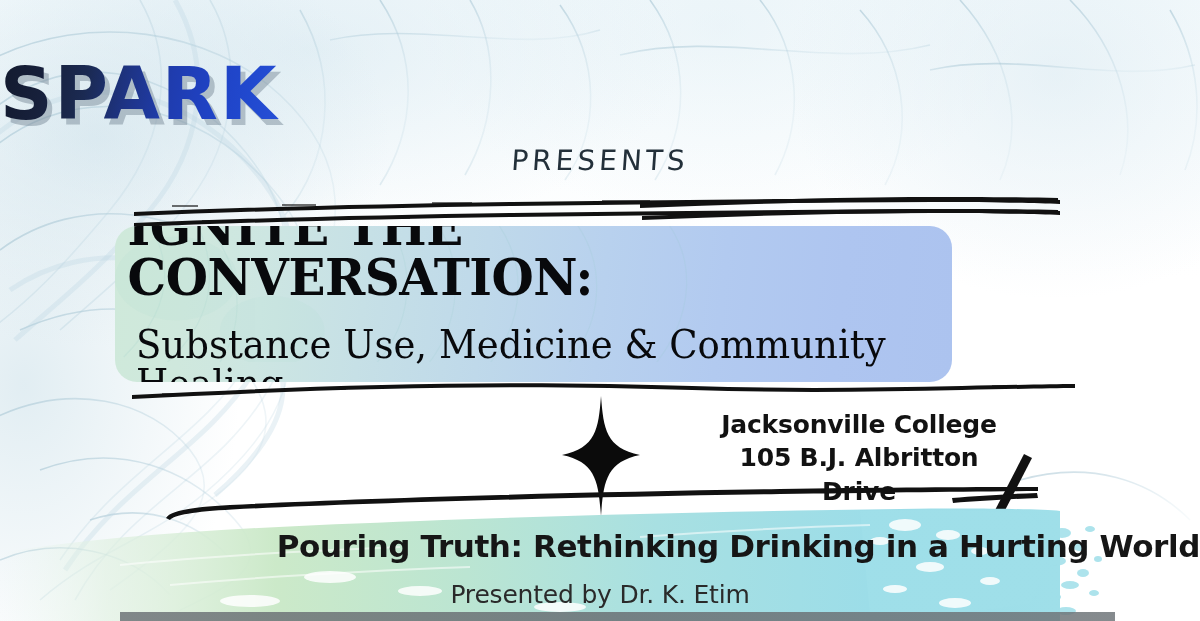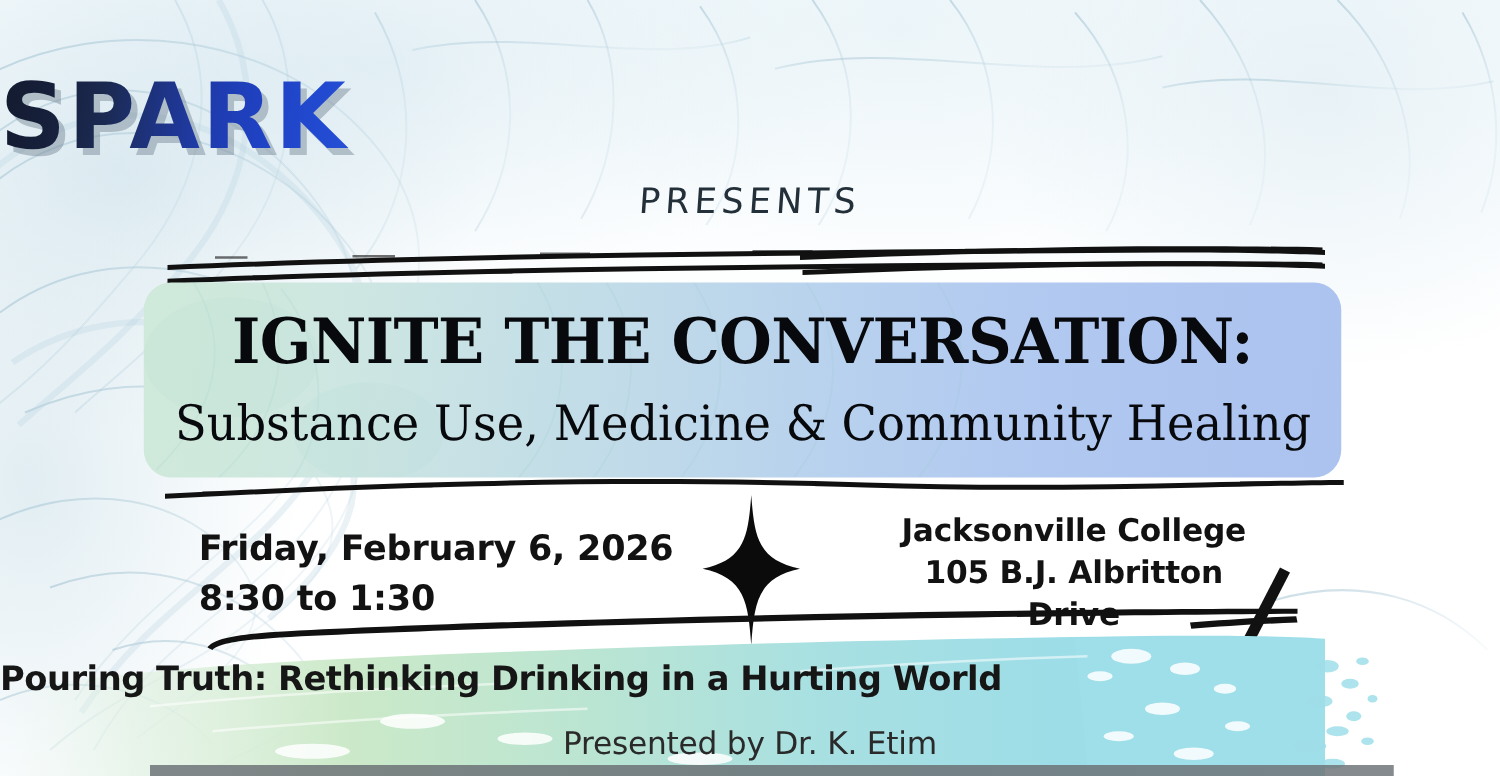--- a/index.html
+++ b/index.html
@@ -88,21 +88,21 @@
     position: absolute;
     pointer-events: none;
   }
   .rule svg { display: block; }
 
   
   .banner {
     position: absolute;
     left: 115px;
     top: 226px;
-    width: 958px;
+    width: 837px;
     height: 156px;
     border-radius: 22px;
     background: linear-gradient(96deg,
       #cfe9da 0%, #cfe8dd 9%, #cde6e2 18%,
       #c6e0e6 30%, #bfd9ea 44%, #b8d1ee 58%,
       #b2caf0 72%, #aec5f0 86%, #acc3ef 100%);
     overflow: hidden;
   }
   .banner-smoke {
     position: absolute; inset: 0;
@@ -178,24 +178,24 @@
     left: 0;
     bottom: 0;
     width: 1200px;
     height: 140px;
     pointer-events: none;
   }
   .talk-title {
     position: absolute;
     left: 0; right: 0;
     top: 528px;
-    text-align: left;
+    text-align: right;
     font-family: "DejaVu Sans", sans-serif;
     font-weight: 700;
-    font-size: 27px;
+    font-size: 31px;
     color: #161616;
     letter-spacing: -0.4px;
   }
   .talk-speaker {
     position: absolute;
     left: 0; right: 0;
     top: 564px;
     text-align: center;
     font-family: "DejaVu Sans", sans-serif;
     font-weight: 400;
@@ -337,24 +337,20 @@
         <rect x="30" y="15" width="32" height="2"></rect>
           <rect x="170" y="10" width="44" height="2"></rect>
         <rect x="340" y="6" width="50" height="2"></rect>
           <rect x="520" y="9" width="46" height="2"></rect>
         <rect x="700" y="11" width="48" height="2"></rect>
           <rect x="860" y="7" width="44" height="2"></rect>
       </g>
     </svg>
   </div>
 
-  <div class="date-block">
-    <div>Friday, February 6, 2026</div>
-    <div>8:30 to 1:30</div>
-  </div>
 
   <div class="place-block">
     <div>Jacksonville College</div>
     <div>105 B.J. Albritton Drive</div>
     <div>Jacksonville, TX 75766</div>
   </div>
 
   <div class="sparkle">
     <svg viewBox="0 0 78 120" aria-hidden="true">
       <path d="M39 0 C 41.5 33, 44 52, 78 59 C 44 66, 41.5 86, 39 120 C 36.5 86, 34 66, 0 59 C 34 52, 36.5 33, 39 0 Z" fill="#0b0b0b"></path>

